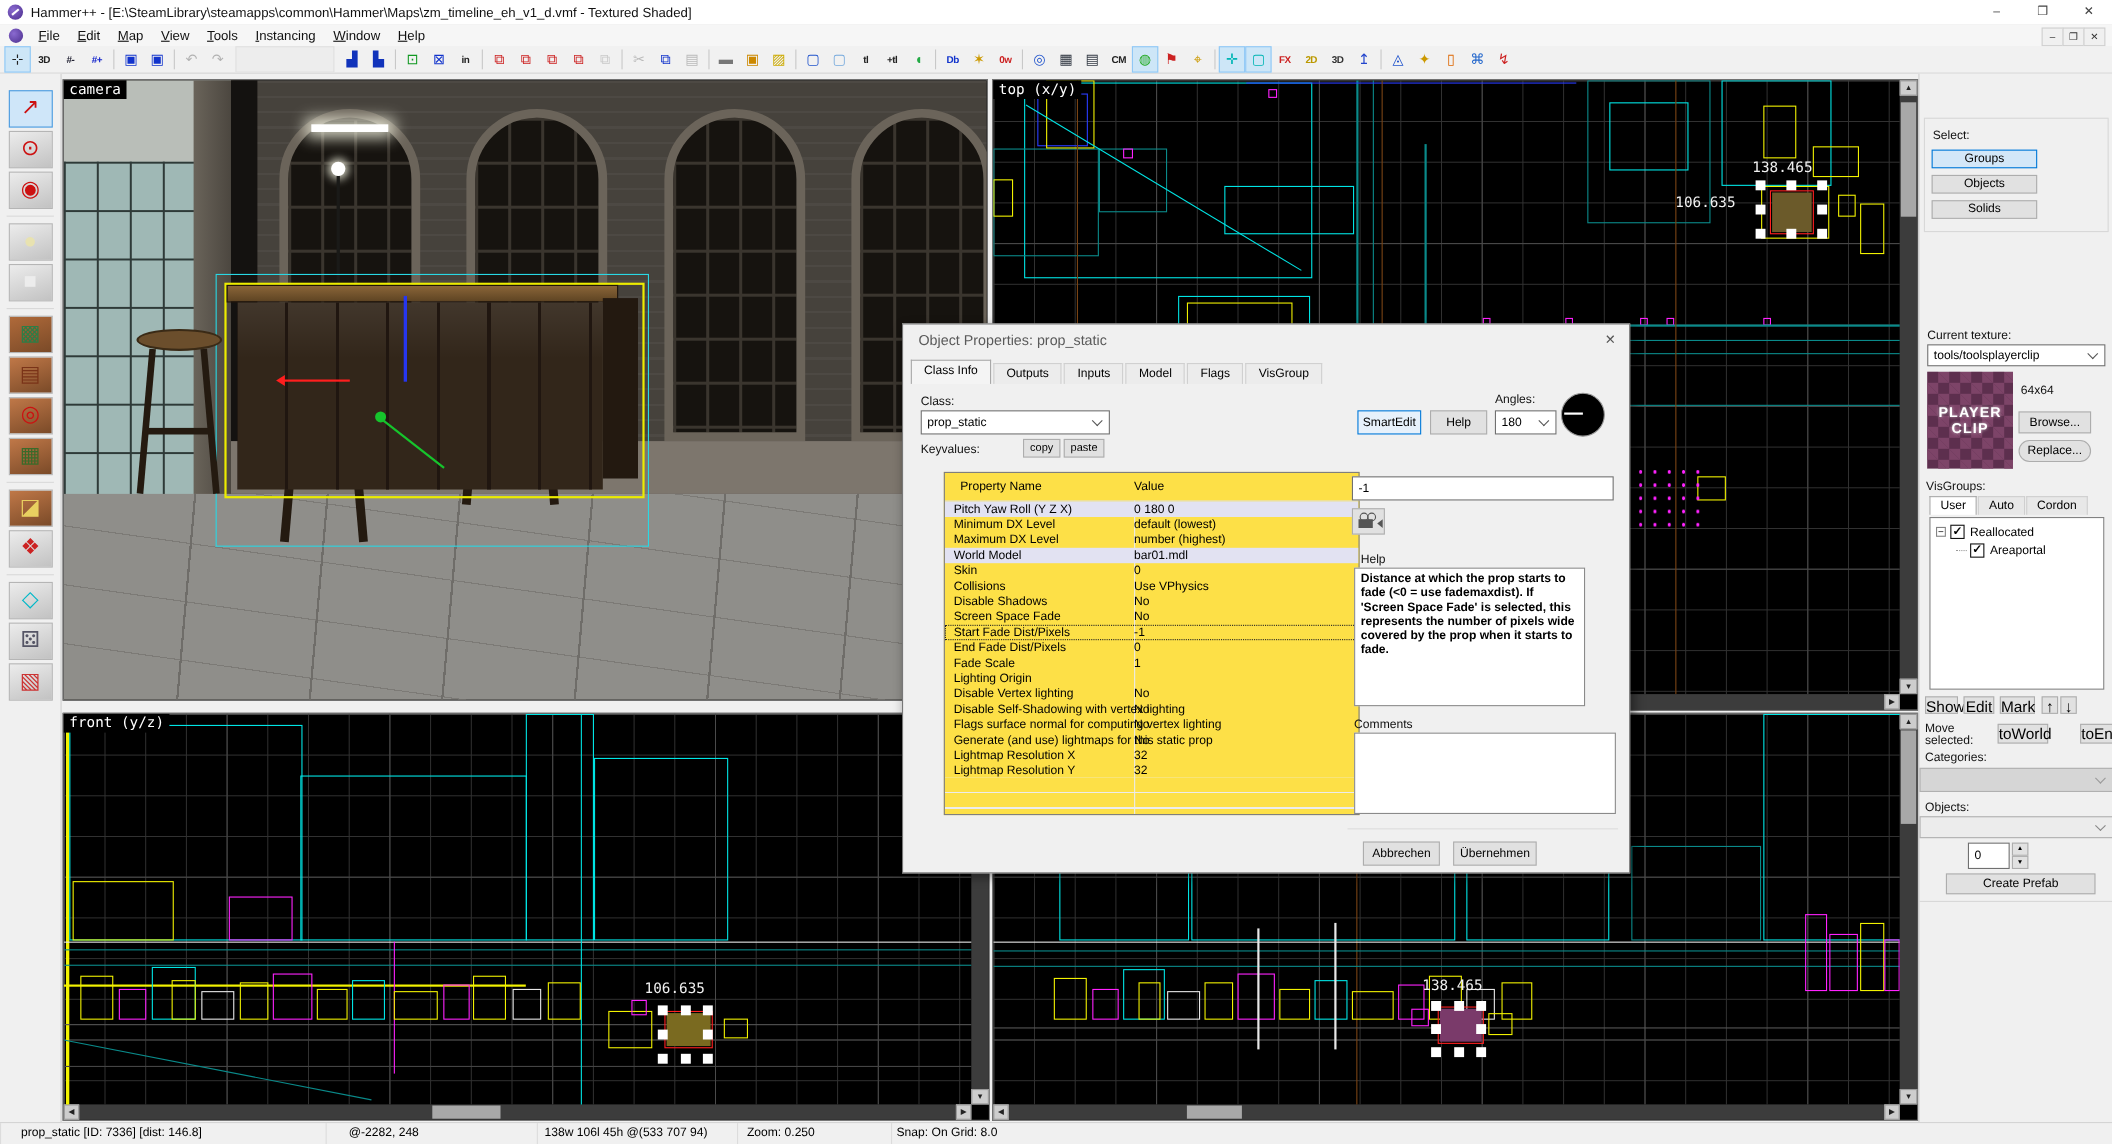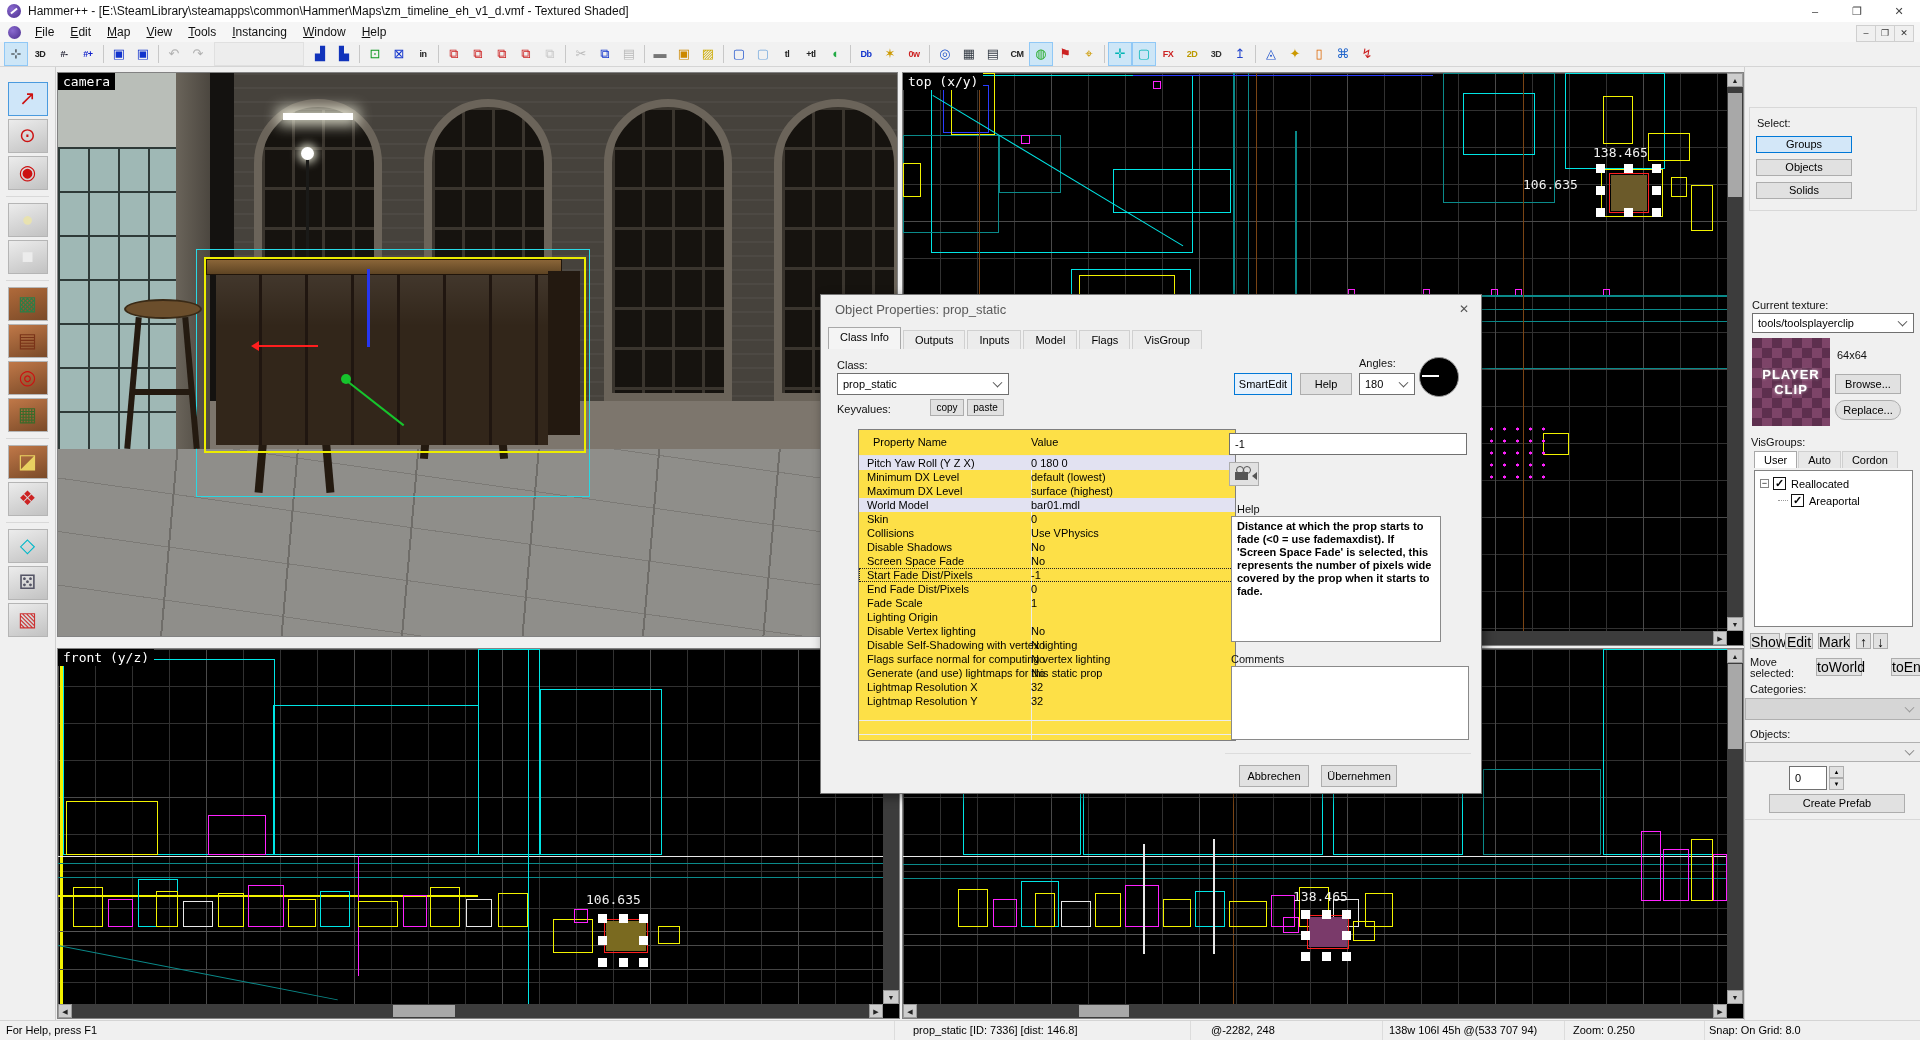--- a/index.html
+++ b/index.html
@@ -538,21 +538,21 @@
           <div class="prow hl">
             <span class="pname">Pitch Yaw Roll (Y Z X)</span>
             <span class="pval">0 180 0</span>
           </div>
           <div class="prow">
             <span class="pname">Minimum DX Level</span>
             <span class="pval">default (lowest)</span>
           </div>
           <div class="prow">
             <span class="pname">Maximum DX Level</span>
-            <span class="pval">surface (highest)</span>
+            <span class="pval">number (highest)</span>
           </div>
           <div class="prow hl">
             <span class="pname">World Model</span>
             <span class="pval">bar01.mdl</span>
           </div>
           <div class="prow">
             <span class="pname">Skin</span>
             <span class="pval">0</span>
           </div>
           <div class="prow">
@@ -688,21 +688,20 @@
     </div>
 
     <div class="field" style="left:44px;top:699px;width:38px;height:24px;line-height:22px;">0</div>
     <div class="mini-btn" style="left:84px;top:699px;width:15px;height:12px;font-size:6px;line-height:11px;">▲</div>
     <div class="mini-btn" style="left:84px;top:711px;width:15px;height:12px;font-size:6px;line-height:11px;">▼</div>
     <div class="stdbtn" style="left:24px;top:727px;width:136px;height:19px;line-height:17px;">Create Prefab</div>
     <div style="position:absolute;left:0;top:752px;width:176px;height:1px;background:#d8d8d8;"></div>
   </div>
 
   <div id="statusbar">
-    <div class="seg" style="flex:1;border-left:none;padding-left:6px;">For Help, press F1</div>
     <div class="seg" style="width:296px;padding-left:18px;">prop_static  [ID: 7336] [dist: 146.8]</div>
     <div class="seg" style="width:192px;padding-left:20px;">@-2282, 248</div>
     <div class="seg" style="width:182px;padding-left:6px;">138w 106l 45h @(533 707 94)</div>
     <div class="seg" style="width:140px;padding-left:8px;">Zoom: 0.250</div>
     <div class="seg" style="width:216px;padding-left:4px;">Snap: On Grid: 8.0</div>
   </div>
 
 </div>
 
 </body></html>

